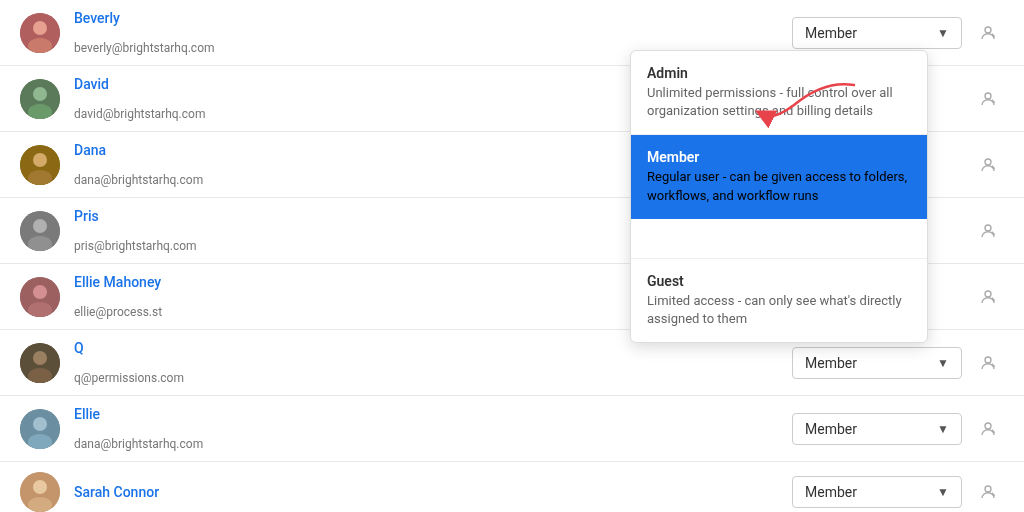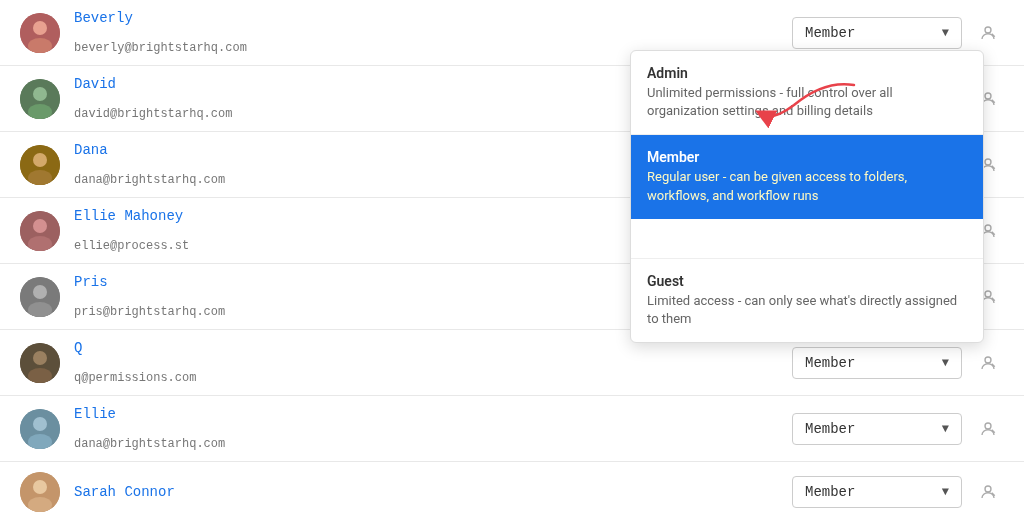--- a/index.html
+++ b/index.html
@@ -21,21 +21,20 @@
     .member-list {
       width: 100%;
     }
 
     .member-row {
       display: flex;
       align-items: center;
       padding: 10px 20px;
       border-bottom: 1px solid #e8e8e8;
       position: relative;
-      font-family: Liberation Mono, monospace;
     }
 
     .avatar {
       width: 40px;
       height: 40px;
       border-radius: 50%;
       margin-right: 14px;
       flex-shrink: 0;
       overflow: hidden;
       background: #ccc;
@@ -113,21 +112,21 @@
     
     .dropdown-menu {
       position: absolute;
       top: 50px;
       left: 630px;
       z-index: 100;
       background: #fff;
       border: 1px solid #ddd;
       border-radius: 6px;
       box-shadow: 0 4px 16px rgba(0,0,0,0.15);
-      width: 354px;
+      width: 298px;
     }
 
     .dropdown-item {
       padding: 14px 16px;
       cursor: pointer;
     }
 
     .dropdown-item:first-child {
       border-bottom: 1px solid #eee;
     }
@@ -153,21 +152,21 @@
       color: #fff;
     }
 
     .dropdown-item-desc {
       font-size: 13px;
       color: #666;
       line-height: 1.4;
     }
 
     .dropdown-item.selected .dropdown-item-desc {
-      color: #fef9c3;
+      color: #000000;
       margin-top: 48px;
     }
 
     
     .annotation-arrow {
       position: absolute;
       top: 75px;
       right: 160px;
       pointer-events: none;
       z-index: 200;
@@ -243,57 +242,57 @@
       <div class="remove-btn">
         <svg width="18" height="18" viewBox="0 0 24 24" fill="none" stroke="#aaa" stroke-width="1.8">
           <circle cx="12" cy="8" r="4"></circle>
           <path d="M4 20c0-4 3.6-7 8-7s8 3 8 7"></path>
           <line x1="17" y1="13" x2="21" y2="17" stroke="#aaa" stroke-width="1.8"></line>
         </svg>
       </div>
     </div>
 
     <div class="member-row">
+      <div class="avatar av-pris">
+        <svg width="40" height="40" viewBox="0 0 40 40">
+          <circle cx="20" cy="20" r="20" fill="#7a7a7a"></circle>
+          <circle cx="20" cy="15" r="7" fill="#b0b0b0"></circle>
+          <ellipse cx="20" cy="33" rx="12" ry="8" fill="#909090"></ellipse>
+        </svg>
+      </div>
+      <div class="member-info">
+        <span class="member-name">Pris</span>
+        <span class="member-email">pris@brightstarhq.com</span>
+      </div>
+      <div class="role-dropdown" style="visibility:hidden">
+        <span>Member</span>
+        <span class="chevron">▼</span>
+      </div>
+      <div class="remove-btn">
+        <svg width="18" height="18" viewBox="0 0 24 24" fill="none" stroke="#aaa" stroke-width="1.8">
+          <circle cx="12" cy="8" r="4"></circle>
+          <path d="M4 20c0-4 3.6-7 8-7s8 3 8 7"></path>
+          <line x1="17" y1="13" x2="21" y2="17" stroke="#aaa" stroke-width="1.8"></line>
+        </svg>
+      </div>
+    </div>
+
+    <div class="member-row">
       <div class="avatar av-ellie">
         <svg width="40" height="40" viewBox="0 0 40 40">
           <circle cx="20" cy="20" r="20" fill="#9c6060"></circle>
           <circle cx="20" cy="15" r="7" fill="#d49090"></circle>
           <ellipse cx="20" cy="33" rx="12" ry="8" fill="#b07070"></ellipse>
         </svg>
       </div>
       <div class="member-info">
         <span class="member-name">Ellie Mahoney</span>
         <span class="member-email">ellie@process.st</span>
       </div>
       <div style="flex:1"></div>
-      <div class="remove-btn">
-        <svg width="18" height="18" viewBox="0 0 24 24" fill="none" stroke="#aaa" stroke-width="1.8">
-          <circle cx="12" cy="8" r="4"></circle>
-          <path d="M4 20c0-4 3.6-7 8-7s8 3 8 7"></path>
-          <line x1="17" y1="13" x2="21" y2="17" stroke="#aaa" stroke-width="1.8"></line>
-        </svg>
-      </div>
-    </div>
-
-    <div class="member-row">
-      <div class="avatar av-pris">
-        <svg width="40" height="40" viewBox="0 0 40 40">
-          <circle cx="20" cy="20" r="20" fill="#7a7a7a"></circle>
-          <circle cx="20" cy="15" r="7" fill="#b0b0b0"></circle>
-          <ellipse cx="20" cy="33" rx="12" ry="8" fill="#909090"></ellipse>
-        </svg>
-      </div>
-      <div class="member-info">
-        <span class="member-name">Pris</span>
-        <span class="member-email">pris@brightstarhq.com</span>
-      </div>
-      <div class="role-dropdown" style="visibility:hidden">
-        <span>Member</span>
-        <span class="chevron">▼</span>
-      </div>
       <div class="remove-btn">
         <svg width="18" height="18" viewBox="0 0 24 24" fill="none" stroke="#aaa" stroke-width="1.8">
           <circle cx="12" cy="8" r="4"></circle>
           <path d="M4 20c0-4 3.6-7 8-7s8 3 8 7"></path>
           <line x1="17" y1="13" x2="21" y2="17" stroke="#aaa" stroke-width="1.8"></line>
         </svg>
       </div>
     </div>
 
     <div class="member-row">

